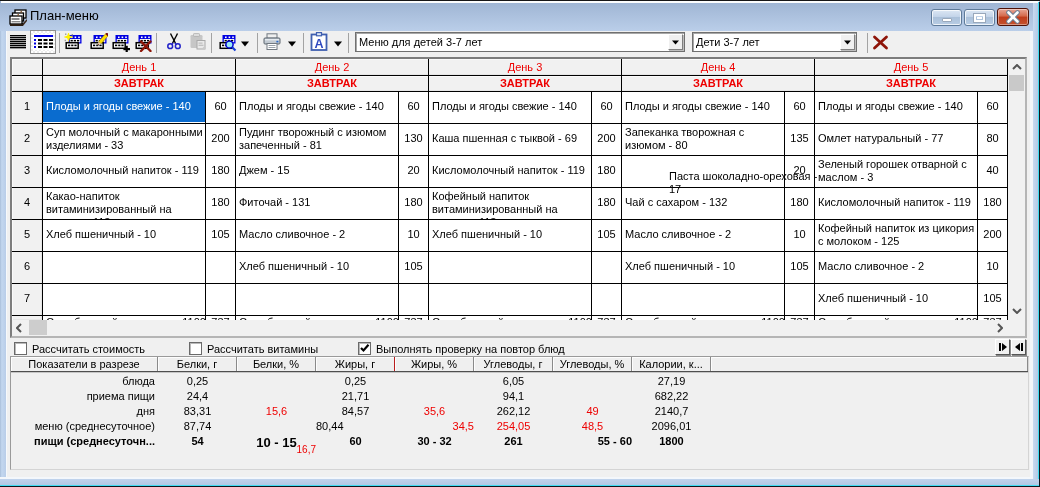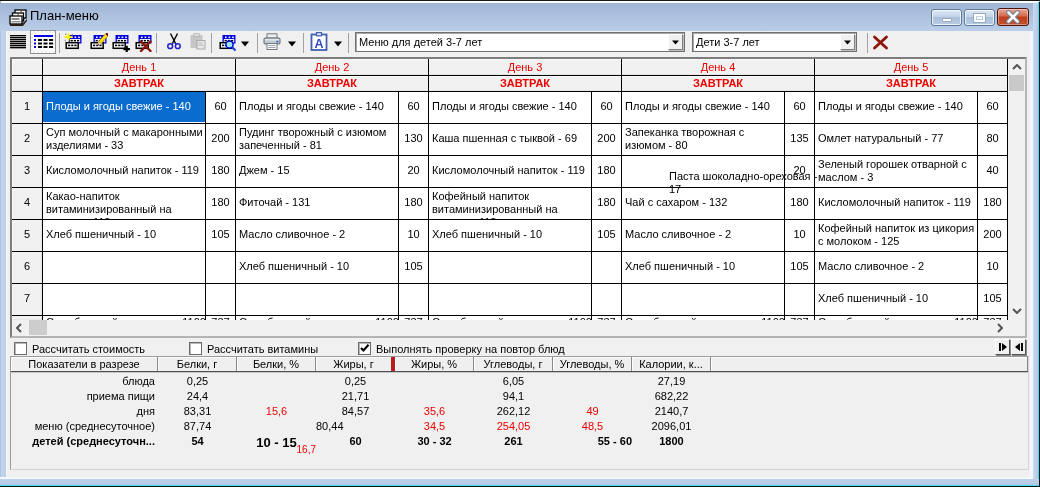--- a/index.html
+++ b/index.html
@@ -415,21 +415,21 @@
   </svg>
 <div class="ab" style="left:1011px;top:339px;width:15px;height:16px;background:#f0f0f0;border:1px solid #fff;border-right-color:#555;border-bottom-color:#555;box-shadow:1px 1px 0 #8a8a8a;"></div>
 <svg class="ab" style="left:1014px;top:342px;" width="10" height="10" viewBox="0 0 10 10">
     <rect x="7" y="1" width="2" height="8" fill="#000"></rect>
     <polygon points="6,1 6,9 1,5" fill="#000"></polygon>
   </svg>
 <div class="ab" style="left:10px;top:356px;width:1019px;height:114px;background:#f0f0f0;border:1px solid #9a9a9a;border-right-color:#d4d4d4;border-bottom-color:#d4d4d4;"></div>
 <div class="ab" style="left:11px;top:357px;width:147px;height:14px;background:#efefef;border-right:1px solid #8a8a8a;box-shadow:inset 1px 1px 0 #fdfdfd;font-size:11px;text-align:center;padding-top:1px;color:#000;">Показатели в разрезе</div>
 <div class="ab" style="left:158px;top:357px;width:79px;height:14px;background:#efefef;border-right:1px solid #8a8a8a;box-shadow:inset 1px 1px 0 #fdfdfd;font-size:11px;text-align:center;padding-top:1px;color:#000;">Белки, г</div>
 <div class="ab" style="left:237px;top:357px;width:79px;height:14px;background:#efefef;border-right:1px solid #8a8a8a;box-shadow:inset 1px 1px 0 #fdfdfd;font-size:11px;text-align:center;padding-top:1px;color:#000;">Белки, %</div>
-<div class="ab" style="left:316px;top:357px;width:79px;height:14px;background:#efefef;border-right:4px solid #b91c1c;box-shadow:inset 1px 1px 0 #fdfdfd;font-size:11px;text-align:center;padding-top:1px;color:#000;">Жиры, г</div>
+<div class="ab" style="left:316px;top:357px;width:79px;height:14px;background:#efefef;border-right:1px solid #b91c1c;box-shadow:inset 1px 1px 0 #fdfdfd;font-size:11px;text-align:center;padding-top:1px;color:#000;">Жиры, г</div>
 <div class="ab" style="left:395px;top:357px;width:79px;height:14px;background:#efefef;border-right:1px solid #8a8a8a;box-shadow:inset 1px 1px 0 #fdfdfd;font-size:11px;text-align:center;padding-top:1px;color:#000;">Жиры, %</div>
 <div class="ab" style="left:474px;top:357px;width:79px;height:14px;background:#efefef;border-right:1px solid #8a8a8a;box-shadow:inset 1px 1px 0 #fdfdfd;font-size:11px;text-align:center;padding-top:1px;color:#000;">Углеводы, г</div>
 <div class="ab" style="left:553px;top:357px;width:79px;height:14px;background:#efefef;border-right:1px solid #8a8a8a;box-shadow:inset 1px 1px 0 #fdfdfd;font-size:11px;text-align:center;padding-top:1px;color:#000;">Углеводы, %</div>
 <div class="ab" style="left:632px;top:357px;width:79px;height:14px;background:#efefef;border-right:1px solid #8a8a8a;box-shadow:inset 1px 1px 0 #fdfdfd;font-size:11px;text-align:center;padding-top:1px;color:#000;">Калории, к...</div>
 <div class="ab" style="left:711px;top:357px;width:317px;height:14px;background:#efefef;border-right:1px solid #8a8a8a;box-shadow:inset 1px 1px 0 #fdfdfd;font-size:11px;text-align:center;padding-top:1px;color:#000;"></div>
 <div class="ab" style="left:11px;top:371px;width:1017px;height:1px;background:#4f4f4f;"></div>
 <div class="ab" style="left:11px;top:372px;width:1017px;height:1px;background:#c6c6c6;"></div>
 <div class="ab" style="left:11px;top:375px;width:144px;font-size:11px;text-align:right;color:#000;">блюда</div>
 <div class="ab" style="left:158px;top:375px;width:79px;font-size:11px;text-align:center;color:#000;">0,25</div>
 <div class="ab" style="left:316px;top:375px;width:79px;font-size:11px;text-align:center;color:#000;">0,25</div>
@@ -445,23 +445,23 @@
 <div class="ab" style="left:237px;top:405px;width:79px;font-size:11px;text-align:center;color:#ee0000;">15,6</div>
 <div class="ab" style="left:316px;top:405px;width:79px;font-size:11px;text-align:center;color:#000;">84,57</div>
 <div class="ab" style="left:395px;top:405px;width:79px;font-size:11px;text-align:center;color:#ee0000;">35,6</div>
 <div class="ab" style="left:474px;top:405px;width:79px;font-size:11px;text-align:center;color:#000;">262,12</div>
 <div class="ab" style="left:553px;top:405px;width:79px;font-size:11px;text-align:center;color:#ee0000;">49</div>
 <div class="ab" style="left:632px;top:405px;width:79px;font-size:11px;text-align:center;color:#000;">2140,7</div>
 <div class="ab" style="left:11px;top:420px;width:144px;font-size:11px;text-align:right;color:#000;">меню (среднесуточное)</div>
 <div class="ab" style="left:158px;top:420px;width:79px;font-size:11px;text-align:center;color:#000;">87,74</div>
 <div class="ab" style="left:237px;top:444px;width:79px;font-size:10px;text-align:right;color:#ee0000;">16,7</div>
 <div class="ab" style="left:316px;top:420px;width:79px;font-size:11px;text-align:left;color:#000;">80,44</div>
-<div class="ab" style="left:395px;top:420px;width:79px;font-size:11px;text-align:center;color:#ee0000;">34,5</div>
+<div class="ab" style="left:395px;top:420px;width:79px;font-size:11px;text-align:right;color:#ee0000;">34,5</div>
 <div class="ab" style="left:474px;top:420px;width:79px;font-size:11px;text-align:center;color:#ee0000;">254,05</div>
 <div class="ab" style="left:553px;top:420px;width:79px;font-size:11px;text-align:center;color:#ee0000;">48,5</div>
 <div class="ab" style="left:632px;top:420px;width:79px;font-size:11px;text-align:center;color:#000;">2096,01</div>
-<div class="ab" style="left:11px;top:435px;width:144px;font-size:11px;text-align:right;font-weight:bold;color:#000;">детей (среднесуточн...</div>
+<div class="ab" style="left:11px;top:435px;width:144px;font-size:11px;text-align:right;font-weight:bold;color:#000;">пищи (среднесуточн...</div>
 <div class="ab" style="left:158px;top:435px;width:79px;font-size:11px;text-align:center;font-weight:bold;color:#000;">54</div>
 <div class="ab" style="left:237px;top:435px;width:79px;font-size:13px;text-align:center;font-weight:bold;color:#000;">10 - 15</div>
 <div class="ab" style="left:316px;top:435px;width:79px;font-size:11px;text-align:center;font-weight:bold;color:#000;">60</div>
 <div class="ab" style="left:395px;top:435px;width:79px;font-size:11px;text-align:center;font-weight:bold;color:#000;">30 - 32</div>
 <div class="ab" style="left:474px;top:435px;width:79px;font-size:11px;text-align:center;font-weight:bold;color:#000;">261</div>
 <div class="ab" style="left:553px;top:435px;width:79px;font-size:11px;text-align:right;font-weight:bold;color:#000;">55 - 60</div>
 <div class="ab" style="left:632px;top:435px;width:79px;font-size:11px;text-align:center;font-weight:bold;color:#000;">1800</div>
 </body></html>

